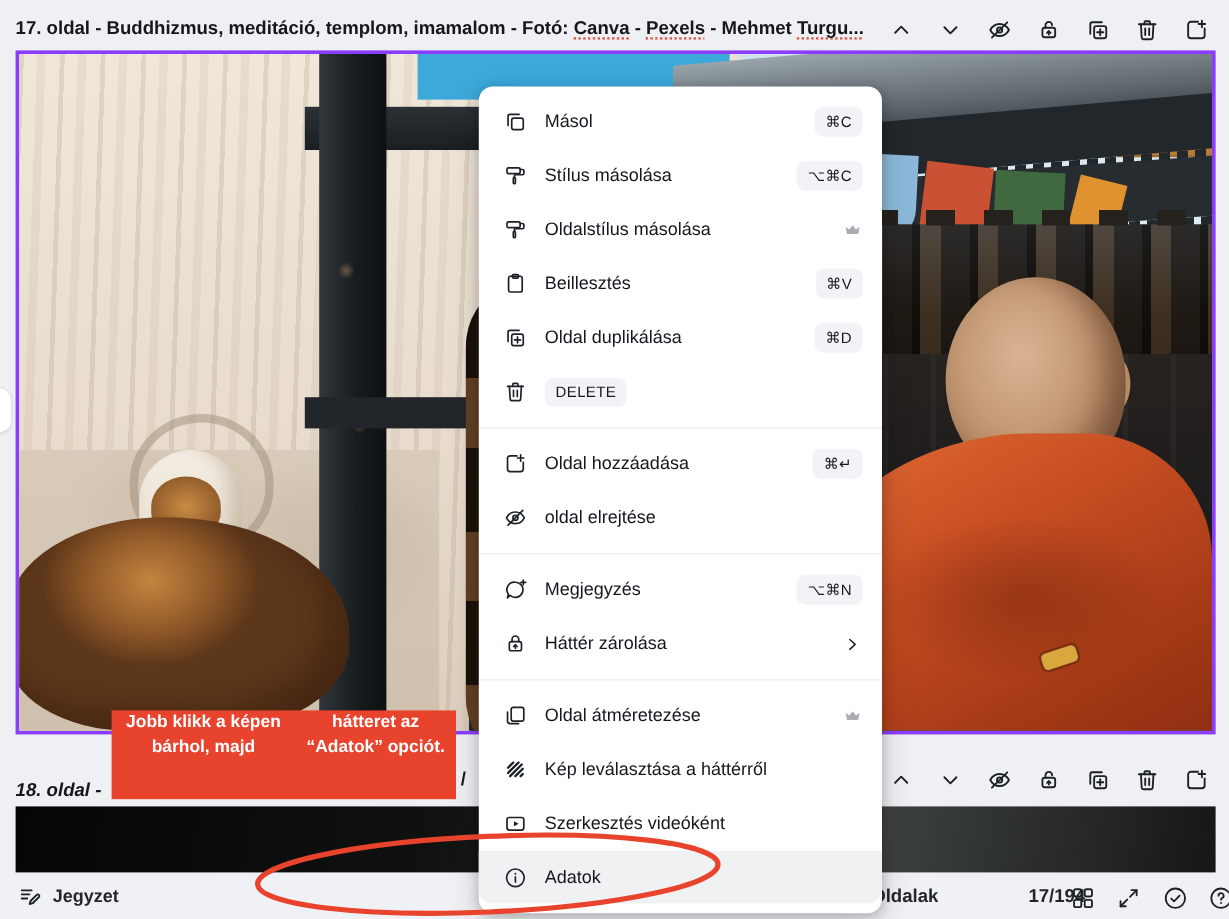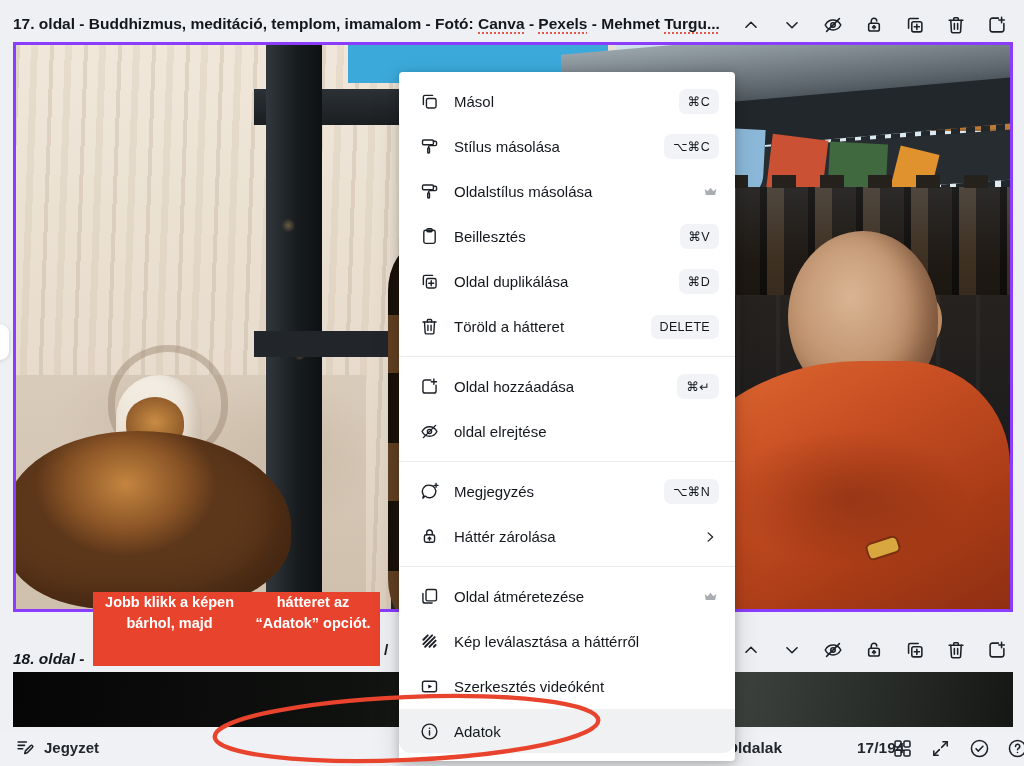--- a/index.html
+++ b/index.html
@@ -82,21 +82,21 @@
   .page18-canvas{position:absolute;left:13px;top:672px;width:1000px;height:55px;background:linear-gradient(100deg,#050505,#101210 35%,#3d423e 72%,#151714);z-index:2;}
 
   
   .bottombar{position:absolute;left:0;top:731px;width:1024px;height:35px;background:#f0f1f4;z-index:5;}
   .note-btn{position:absolute;left:14px;top:5px;display:flex;align-items:center;gap:8px;border:none;background:transparent;padding:0;font-family:inherit;font-size:15px;font-weight:700;color:#22272c;cursor:pointer;}
   .pages-label{position:absolute;left:726px;top:8px;font-size:15.5px;font-weight:700;color:#22272c;}
   .page-indicator{position:absolute;left:819px;top:8px;font-size:15.5px;font-weight:700;color:#22272c;margin-left:38px;}
   .bb-icon{position:absolute;top:5px;}
 
   
-  .context-menu{position:absolute;left:399px;top:72px;width:336px;height:689px;background:#fff;border-radius:4px;box-shadow:0 2px 10px rgba(0,0,0,.2),0 10px 28px rgba(0,0,0,.14);z-index:20;padding-top:7px;box-sizing:border-box;}
+  .context-menu{position:absolute;left:399px;top:72px;width:336px;height:689px;background:#fff;border-radius:12px;box-shadow:0 2px 10px rgba(0,0,0,.2),0 10px 28px rgba(0,0,0,.14);z-index:20;padding-top:7px;box-sizing:border-box;}
   .menu-item{height:45px;display:flex;align-items:center;padding:0 16px 0 18px;font-size:15px;color:#14181d;cursor:pointer;}
   .menu-item .mi-icon{width:24px;margin-right:13px;flex:none;}
   .mi-label{flex:1;white-space:nowrap;}
   .mi-shortcut{background:#f2f3f6;border-radius:7px;padding:5px 9px;font-size:12.5px;color:#14181d;letter-spacing:.3px;white-space:nowrap;}
   .mi-right{margin-left:auto;}
   .menu-divider{height:1px;background:#e8eaec;margin:7px 0;}
   .menu-item.highlighted{height:44px;background:#f0f1f3;border-radius:0 0 12px 12px;}
 
   
   .red-ellipse{position:absolute;left:206px;top:690px;z-index:40;pointer-events:none;}
@@ -387,21 +387,20 @@
         </div>
         <div class="menu-item">
           <span class="ic mi-icon">
             <svg width="21" height="21" viewBox="0 0 24 24" fill="none" stroke="#1c2127" stroke-width="1.6" stroke-linecap="round" stroke-linejoin="round">
               <path d="M4.5 6.8h15"></path>
               <path d="M9.5 6.8V5a1 1 0 0 1 1-1h3a1 1 0 0 1 1 1v1.8"></path>
               <path d="M6.3 6.8 7 19a1.5 1.5 0 0 0 1.5 1.4h7A1.5 1.5 0 0 0 17 19l.7-12.2"></path>
               <path d="M10.2 10.5v6M13.8 10.5v6"></path>
             </svg>
           </span>
-          <span class="mi-label">Töröld a hátteret</span>
           <span class="mi-shortcut">DELETE</span>
         </div>
         <div class="menu-divider"></div>
         <div class="menu-item">
           <span class="ic mi-icon">
             <svg width="21" height="21" viewBox="0 0 24 24" fill="none" stroke="#1c2127" stroke-width="1.6" stroke-linecap="round" stroke-linejoin="round">
               <path d="M13.5 4.5H7A2.5 2.5 0 0 0 4.5 7v10A2.5 2.5 0 0 0 7 19.5h10a2.5 2.5 0 0 0 2.5-2.5v-6.5"></path>
               <path d="M17 3.5v6M14 6.5h6"></path>
             </svg>
           </span>

